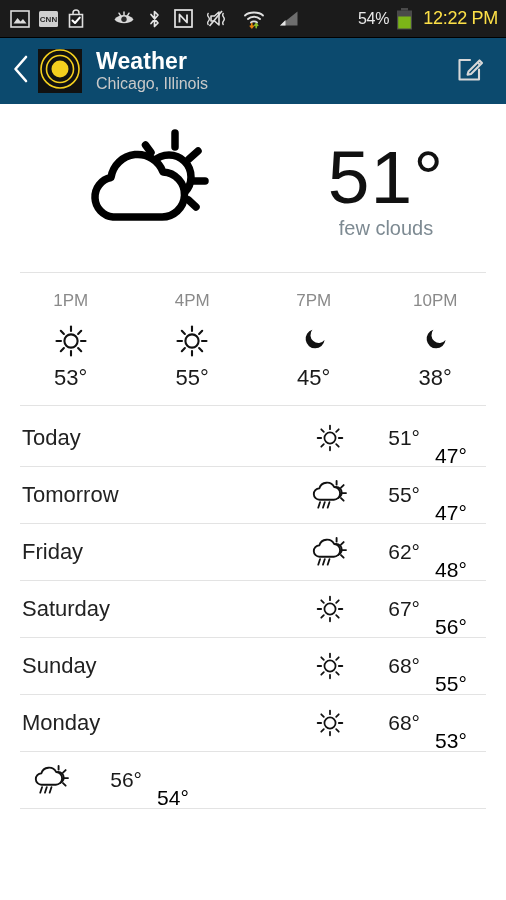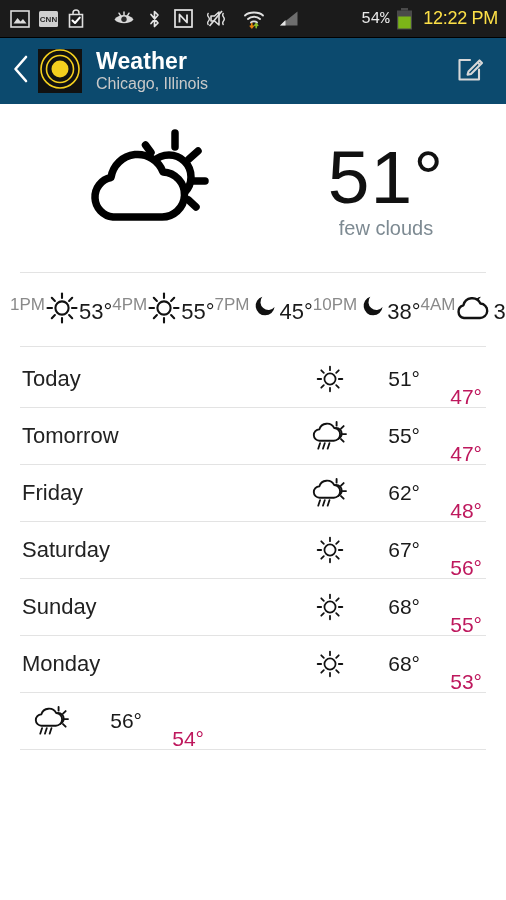--- a/index.html
+++ b/index.html
@@ -17,21 +17,21 @@
     background: #1b1b1b;
     display: flex; align-items: center;
     padding: 0 8px 0 10px;
     border-bottom: 1px solid #000;
   }
   .sb-left { display: flex; align-items: center; gap: 9px; }
   .sb-mid  { display: flex; align-items: center; gap: 13px; margin-left: 28px; }
   .sb-right{ margin-left: auto; display: flex; align-items: center; gap: 7px; }
   .sb-icon { display: flex; align-items: center; justify-content: center; }
   .sb-pct {
-    color: #e8e8e8; font-size: 16px; letter-spacing: -0.2px; font-family: Liberation Mono, monospace;
+    color: #e8e8e8; font-size: 16px; letter-spacing: -0.2px;
   }
   .sb-clock {
     color: #fde047; font-size: 18px; letter-spacing: -0.3px;
     padding-left: 3px; padding-bottom: 1px;
   }
 
   
   .actionbar {
     height: 66px; width: 100%;
     background: #0c4a6e;
@@ -91,37 +91,37 @@
   .divider {
     height: 1px; background: #e3e3e3;
     margin: 0 20px;
   }
 
   
   .hourly {
     display: flex; padding: 18px 10px 14px 10px;
   }
   .hour-col {
-    flex: 1; display: flex; flex-direction: row; align-items: center;
+    flex: 1; display: flex; flex-direction: column; align-items: center;
   }
   .hour-label { font-size: 17px; color: #8a8a8a; margin-bottom: 13px; }
   .hour-icon  { height: 34px; display: flex; align-items: center; justify-content: center; margin-bottom: 7px;}
   .hour-temp  { font-size: 22px; color: #1a1a1a; }
 
   
   .daily { padding-top: 4px; }
   .day-row {
     height: 56px;
     display: flex; align-items: center;
     padding: 0 24px 0 22px;
   }
   .day-name { font-size: 22px; color: #222; flex: 1; }
   .day-icon { width: 60px; display: flex; align-items: center; justify-content: center; }
   .day-hi   { font-size: 21px; color: #1a1a1a; width: 60px; text-align: right; }
-  .day-lo   { font-size: 21px; color: #be185d; width: 62px; text-align: right; margin-top: 36px; }
+  .day-lo   { font-size: 21px; color: #000000; width: 62px; text-align: center; margin-top: 36px; }
 </style>
 </head>
 <body>
 
 <div id="app">
 
   <div class="statusbar">
     <div class="sb-left">
       <span class="sb-icon">
         <svg width="20" height="18" viewBox="0 0 20 18">
@@ -313,30 +313,20 @@
       <div class="hour-label">10PM</div>
       <div class="hour-icon">
         <svg width="30" height="30" viewBox="0 0 30 30">
             <path d="M22.5 6.5 A9.5 9.5 0 1 0 22.5 22.5 A7.5 7.5 0 0 1 22.5 6.5 Z" fill="#111" transform="rotate(-50 15 15)"></path>
           </svg>
       </div>
       <div class="hour-temp">38°</div>
     </div>
 
 
-    <div class="hour-col">
-      <div class="hour-label">4AM</div>
-      <div class="hour-icon">
-        <svg width="38" height="30" viewBox="0 0 38 30">
-          <path d="M30 4.5 A7 7 0 1 0 30 16.5 A5.6 5.6 0 0 1 30 4.5 Z" fill="#111" transform="rotate(-35 27 10.5)"></path>
-          <path d="M9 25 A6.5 6.5 0 0 1 8.4 12.3 A9 9 0 0 1 25.4 10.5 A7 7 0 0 1 24.5 25 Z" fill="#fff" stroke="#111" stroke-width="2.4" stroke-linejoin="round"></path>
-        </svg>
-      </div>
-      <div class="hour-temp">32°</div>
-    </div>
 
   </div>
 
   <div class="divider"></div>
 
   <div class="daily">
 
     <div class="day-row">
       <div class="day-name">Today</div>
       <div class="day-icon">

